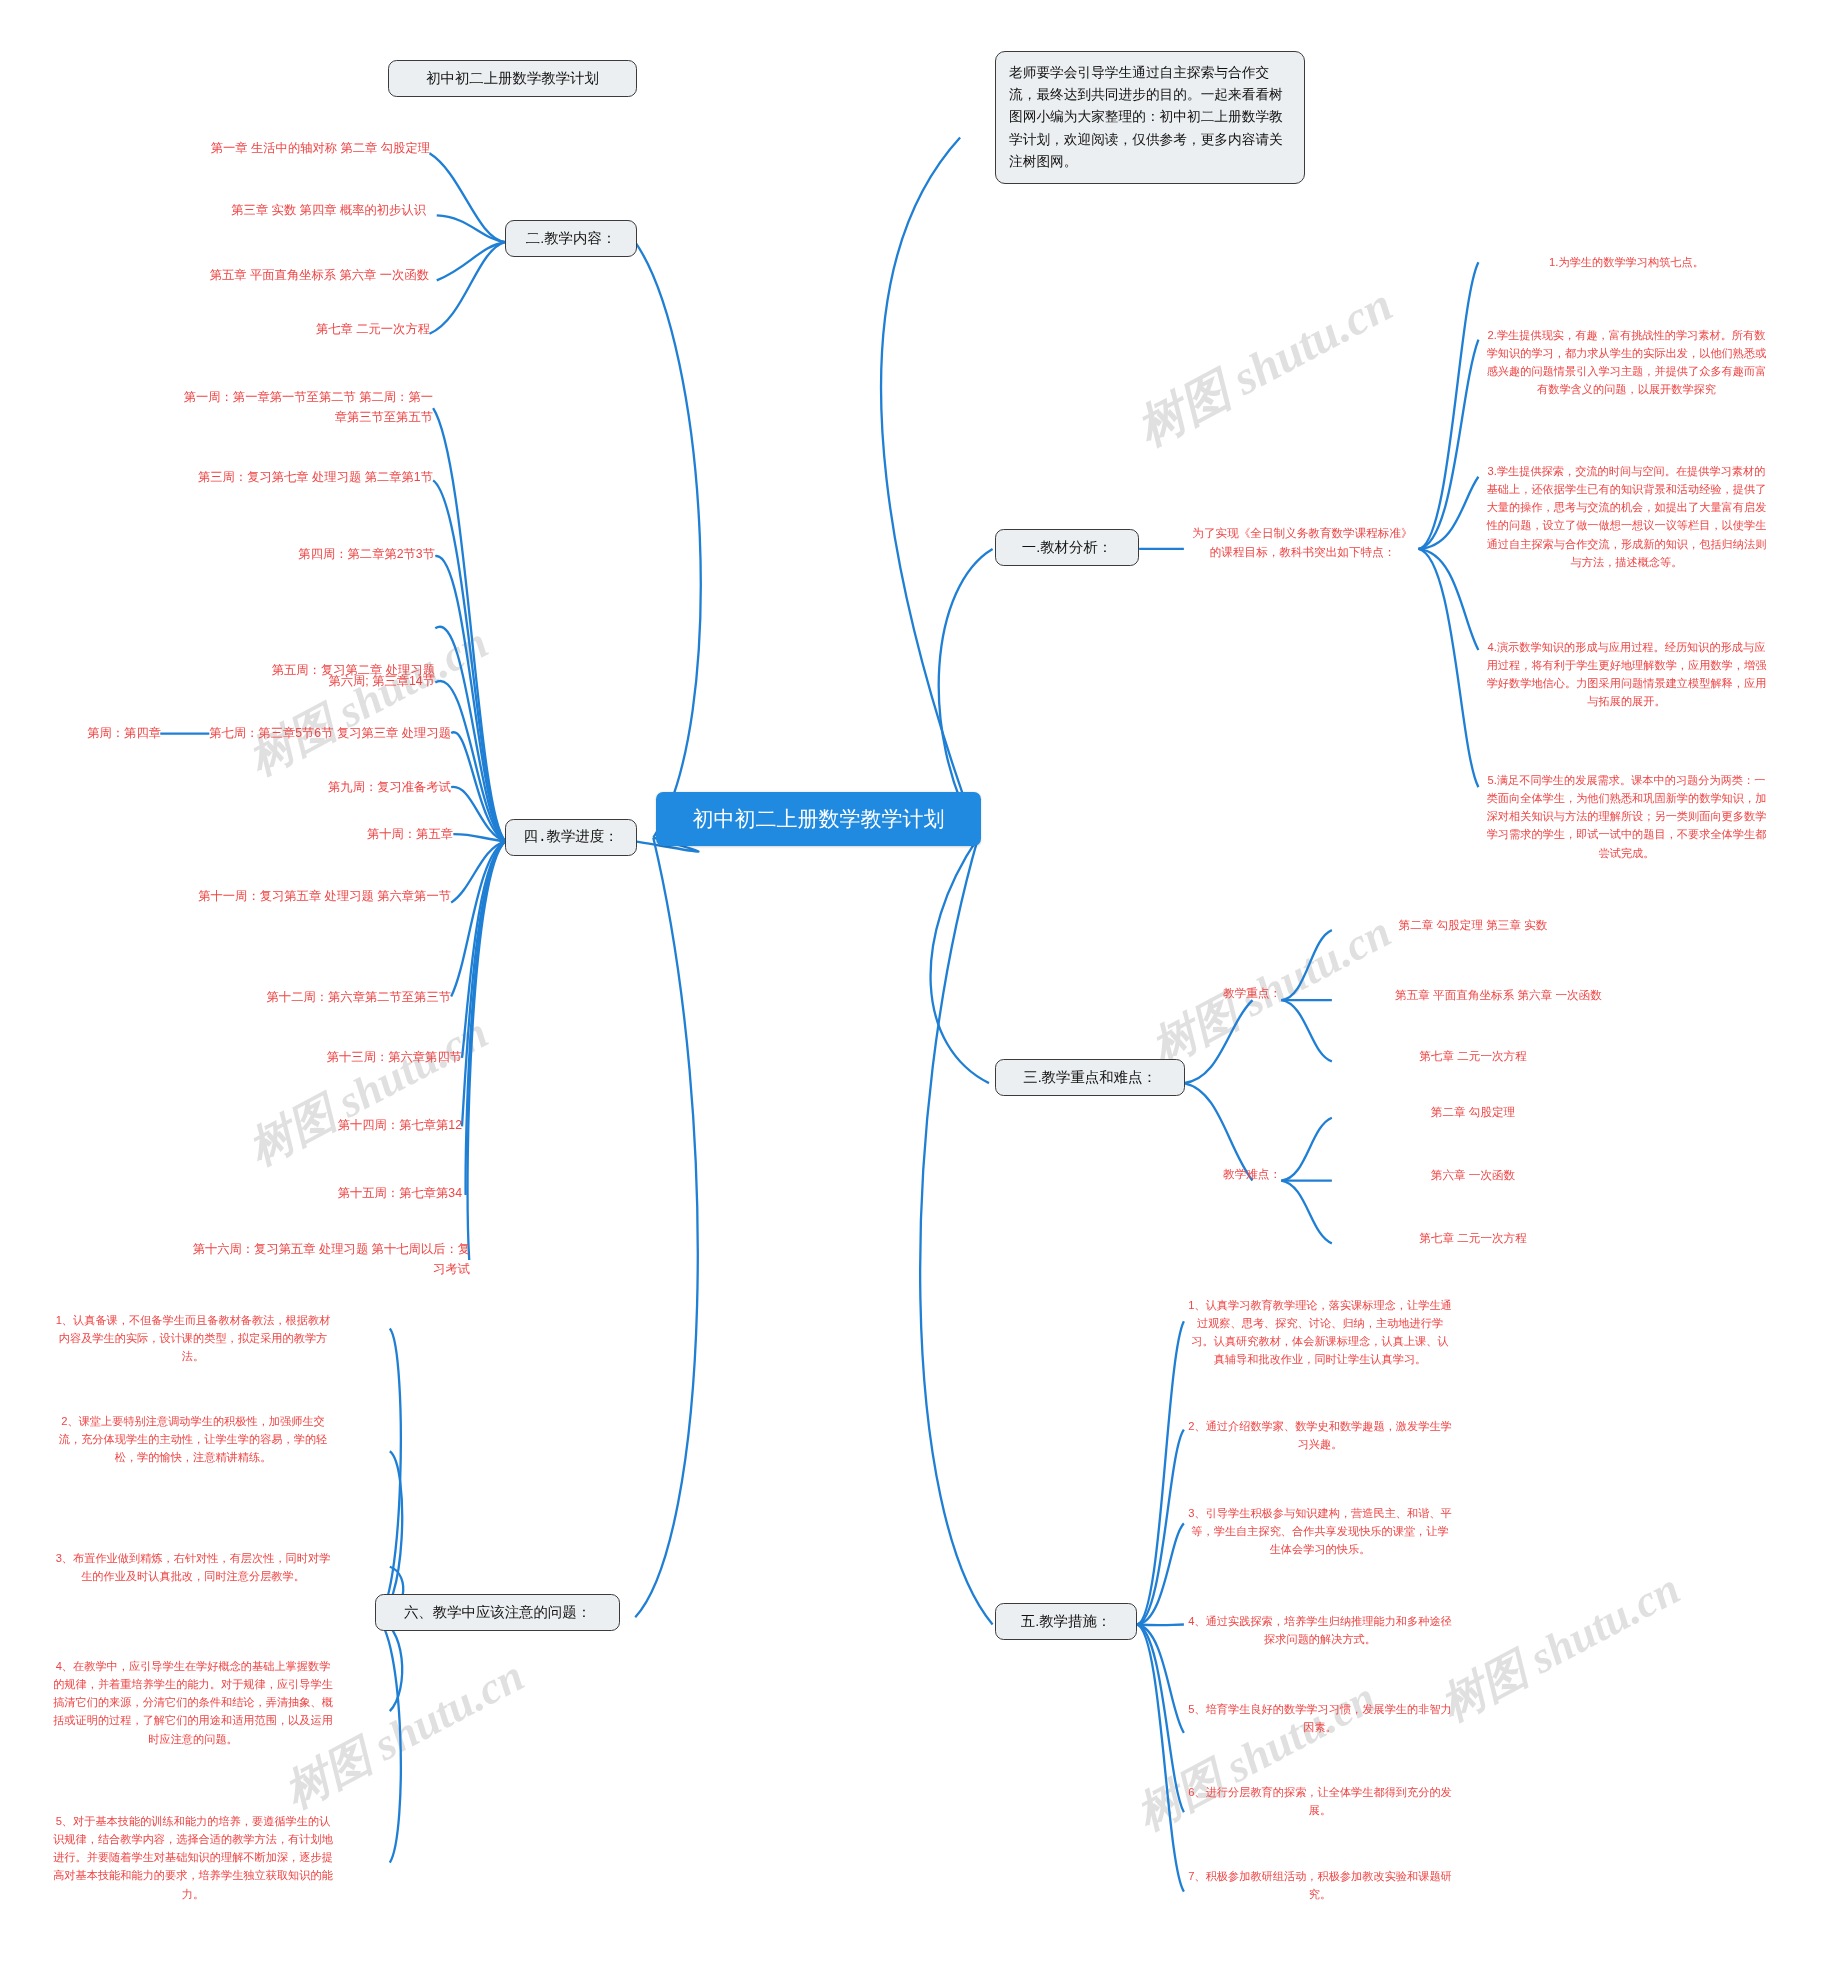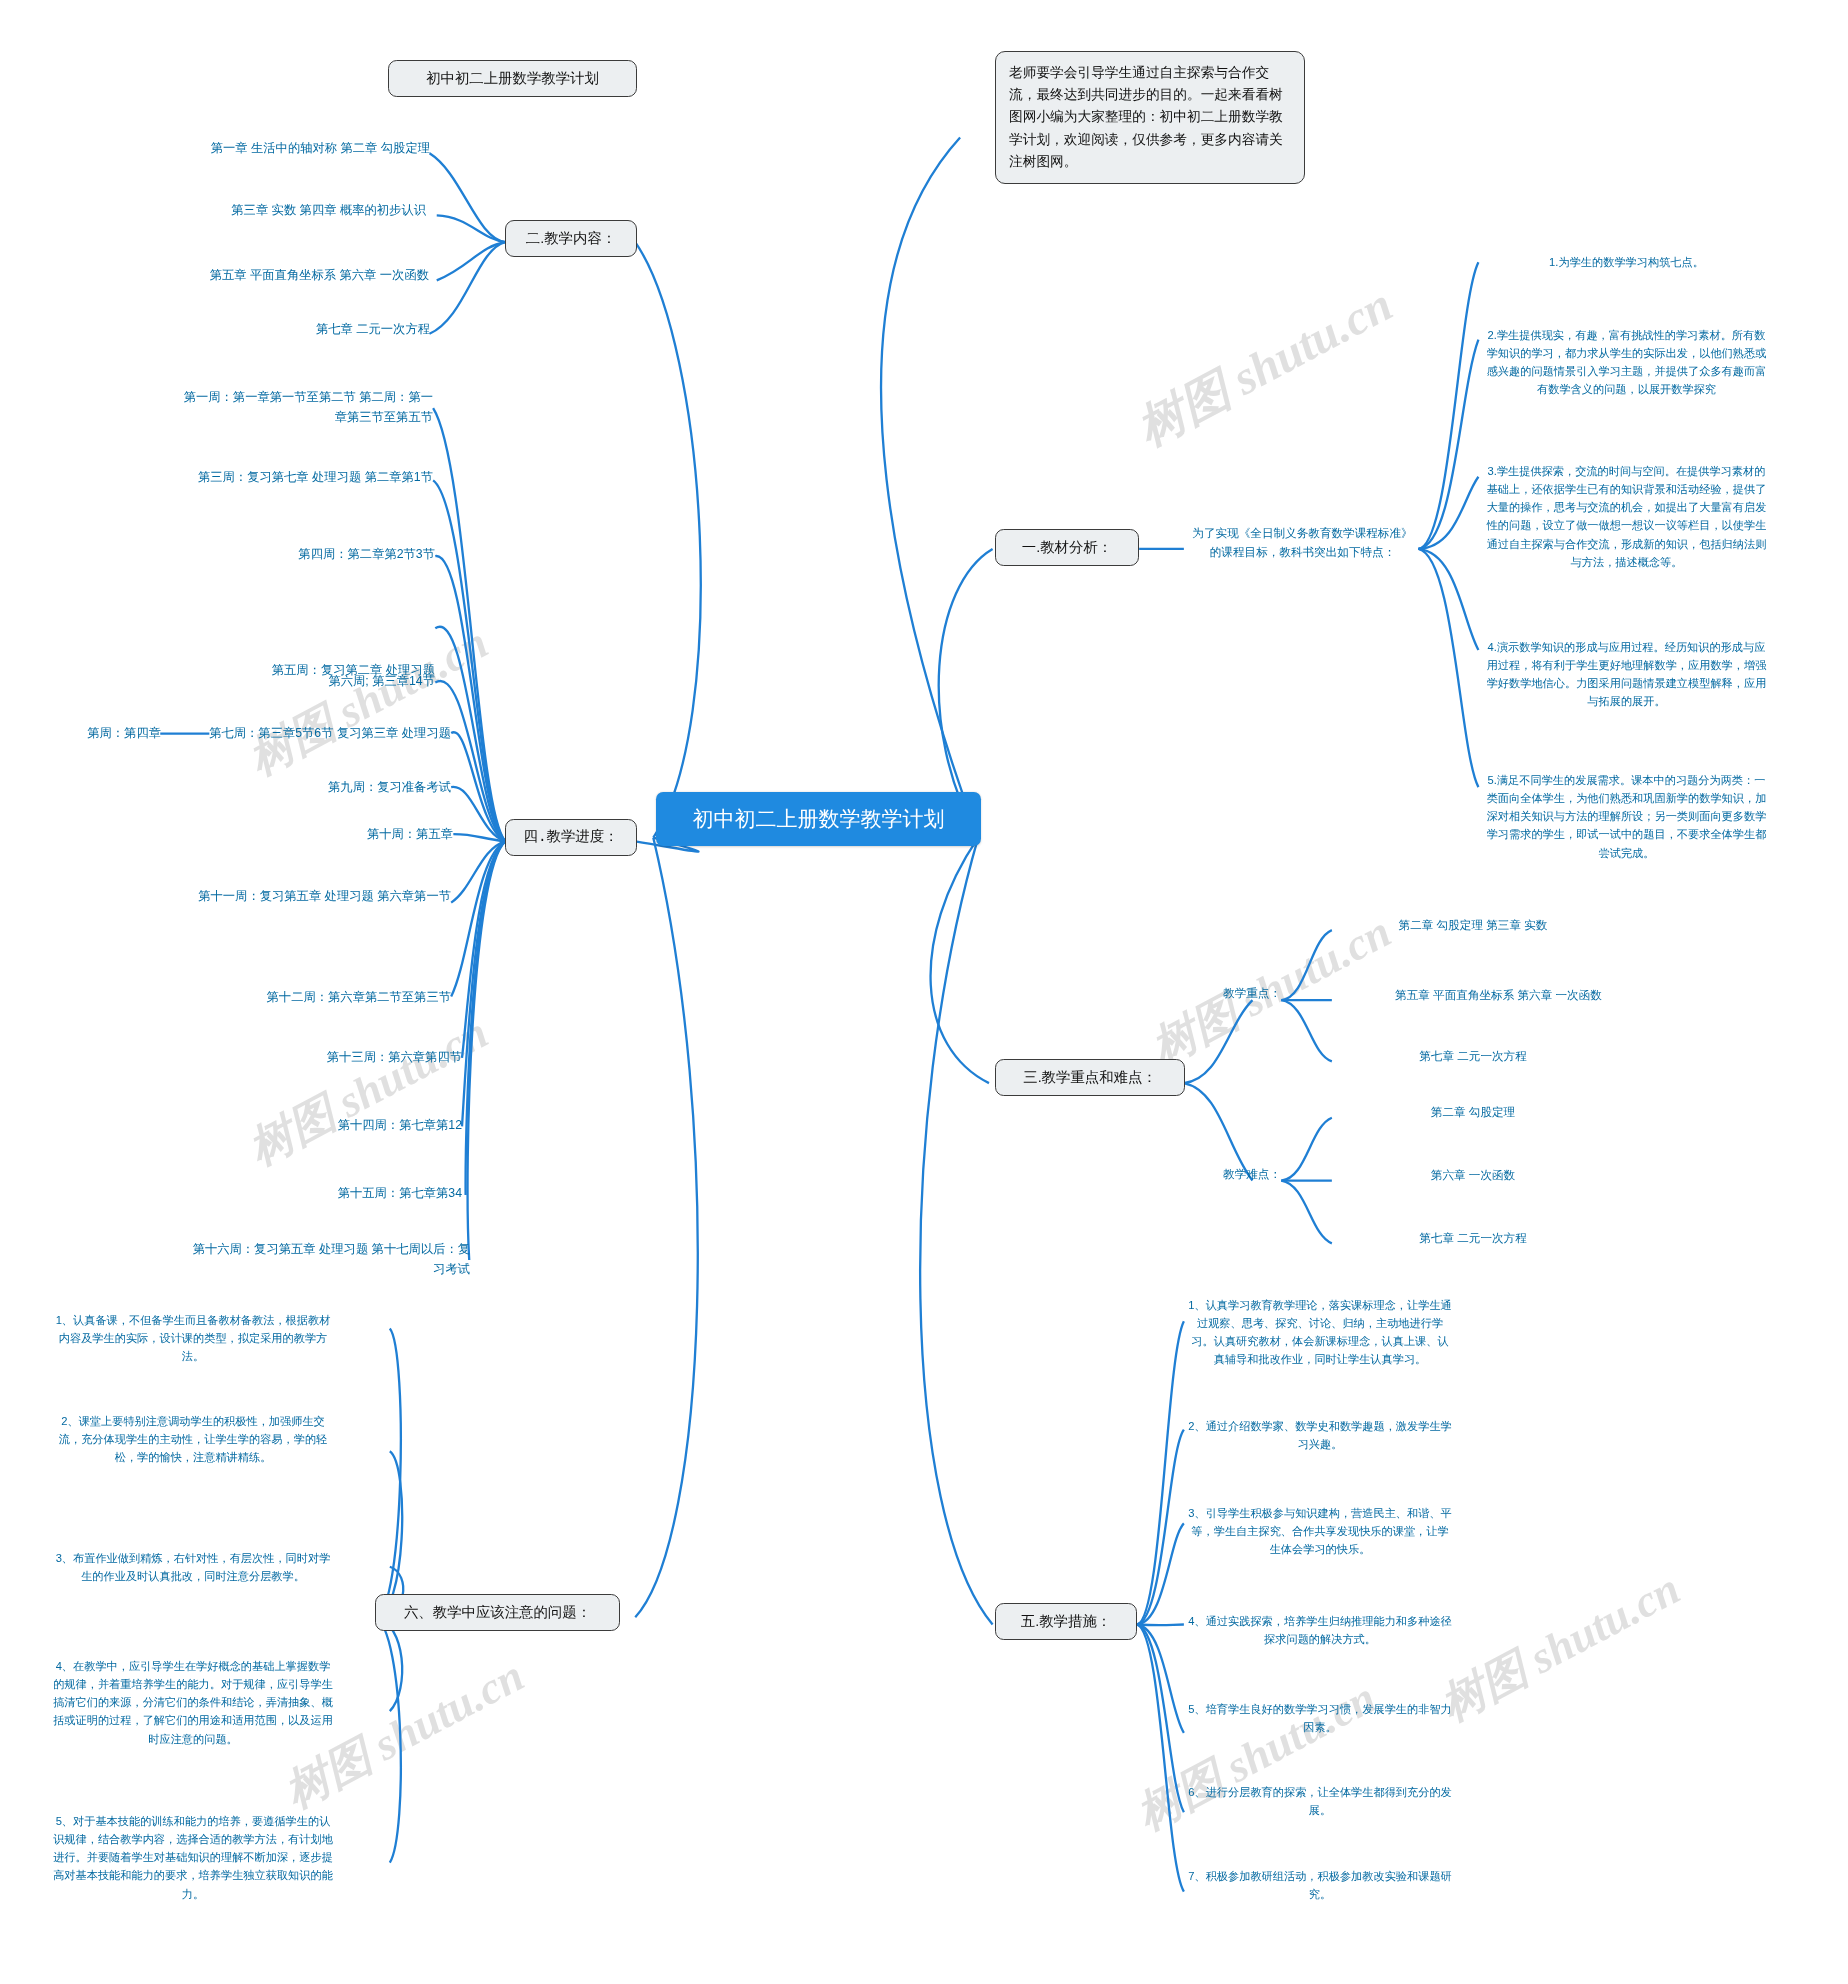--- a/index.html
+++ b/index.html
@@ -18,21 +18,21 @@
   svg.links {
     position: absolute;
     left: 0; top: 0;
     width: 1848px; height: 1985px;
     pointer-events: none;
   }
   svg.links path, svg.links line { fill: none; stroke: #1f7fd4; stroke-width: 3.2; }
 
   .node {
     position: absolute;
-    color: #0369a1;
+    color: #ef4444;
     line-height: 1.62;
     white-space: pre-wrap;
     word-break: break-word;
   }
   
   .leaf { font-size: 12.3px; }
   .leaf.small { font-size: 11.6px; }
   .leaf.tiny { font-size: 11.2px; }
   .leaf.r { text-align: right; }
   .leaf.l { text-align: center; }

